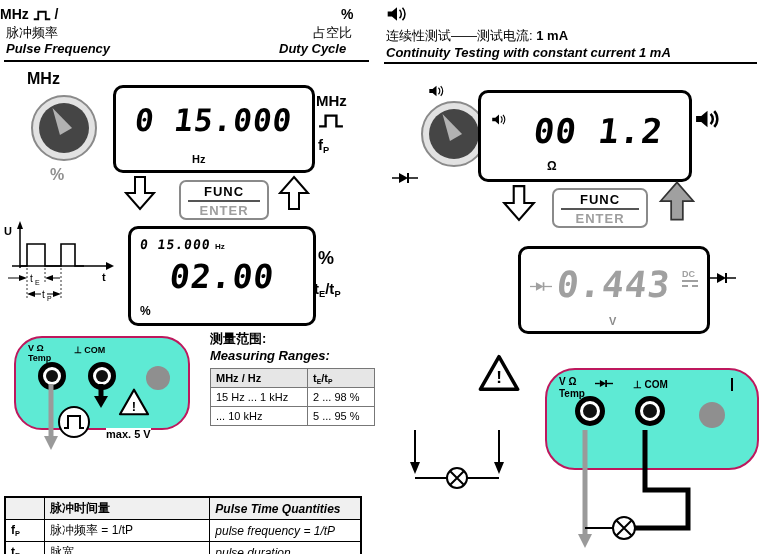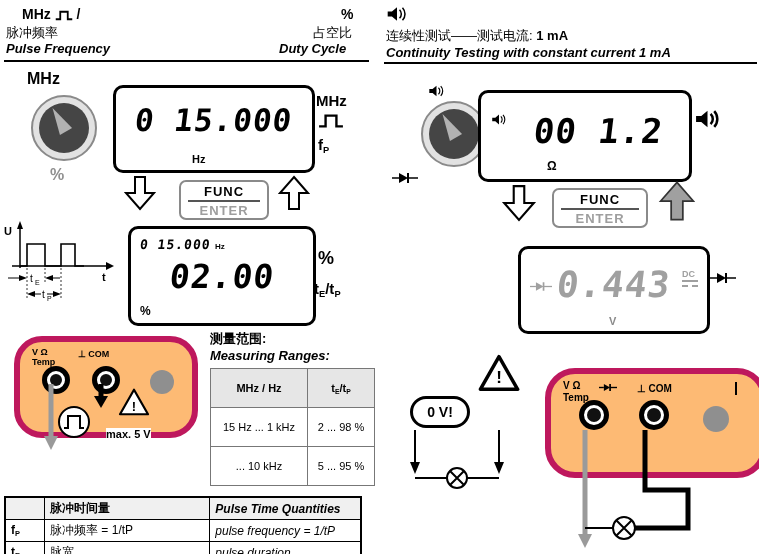--- a/index.html
+++ b/index.html
@@ -20,48 +20,48 @@
   .lcd-unit { position:absolute; font-weight:bold; }
 
   
   .func-btn { position:absolute; border:2px solid #8a8a8a; border-radius:7px; background:#fff;
               text-align:center; font-weight:bold; font-size:13px; letter-spacing:1px; }
   .func-btn .ftop { padding-top:2px; color:#000; }
   .func-btn .fline { border-top:2px solid #555; margin:1px 7px; height:0; }
   .func-btn .fbot { color:#9e9e9e; }
 
   
-  .panel { position:absolute; border:6px solid #be185d; background:#fdba74; }
+  .panel { position:absolute; border:2px solid #be185d; background:#5eead4; }
   .jack { position:absolute; border:5px solid #000; border-radius:50%; background:#fff; }
   .jack::after { content:""; position:absolute; inset:3px; background:#111; border-radius:50%; }
   .blind { position:absolute; background:#8f8f8f; border-radius:50%; }
   .plabel { position:absolute; font-weight:bold; line-height:1.15; }
 
   
   .warn { position:absolute; }
   .warn svg { display:block; }
   .warn .bang { position:absolute; left:0; right:0; top:38%; text-align:center; font-weight:bold; }
 
   
   table { border-collapse:collapse; }
   .ranges { position:absolute; left:210px; top:368px; font-size:11px; }
-  .ranges th, .ranges td { border:1px solid #777; padding:12px 5px; text-align:center; height:14px; }
+  .ranges th, .ranges td { border:1px solid #777; padding:2px 5px; text-align:left; height:14px; }
   .ranges th { background:#e6e6e6; font-weight:bold; }
   .qty { position:absolute; left:4px; top:496px; width:358px; font-size:12px; border:2px solid #000; }
   .qty th, .qty td { border:1px solid #000; padding:2px 5px; text-align:left; height:14px; }
   .qty th { background:#f0f0f0; }
   .qty .c1 { width:30px; text-align:left; font-weight:bold; }
   .qty .en { font-style:italic; }
 </style>
 </head>
 <body>
 
 <div class="page">
 
-  <div class="abs b" style="left:22px;top:6px;font-size:14px;">
+  <div class="abs b" style="left:0;top:6px;font-size:14px;">
     <span>MHz</span>
     <svg width="18" height="11" viewBox="0 0 24 12" style="vertical-align:middle">
         <path d="M1 11 H7 V1 H17 V11 H23" fill="none" stroke="#000" stroke-width="2.4"></path>
       </svg>
     <span>/</span>
   </div>
   <div class="abs b" style="left:341px;top:6px;font-size:14px;">%</div>
   <div class="abs" style="left:6px;top:24px;font-size:13px;">脉冲频率</div>
   <div class="abs" style="left:277px;top:24px;font-size:13px;margin-left:36px;">占空比</div>
   <div class="abs bi" style="left:6px;top:41px;font-size:13px;">Pulse Frequency</div>
@@ -273,21 +273,20 @@
     <line x1="16" y1="1" x2="16" y2="11" stroke="#000" stroke-width="2"></line>
     <line x1="16" y1="6" x2="26" y2="6" stroke="#000" stroke-width="1.5"></line>
   </svg>
 
   <div class="warn" style="left:478px;top:354px;">
     <svg width="42" height="38" viewBox="0 0 36 32">
         <path d="M18 2 L34 30 H2 Z" fill="#fff" stroke="#000" stroke-width="3" stroke-linejoin="round"></path>
       </svg>
     <span class="bang" style="font-size:17px;">!</span>
   </div>
-  <div class="abs b" style="left:410px;top:396px;width:54px;height:26px;border:3px solid #000;border-radius:16px;text-align:center;line-height:26px;font-size:14px;">0 V!</div>
   <svg class="abs" style="left:405px;top:430px;" width="104" height="62" viewBox="0 0 104 62">
     <line x1="10" y1="0" x2="10" y2="34" stroke="#000" stroke-width="2"></line>
     <polygon points="5,32 15,32 10,44" fill="#000"></polygon>
     <line x1="94" y1="0" x2="94" y2="34" stroke="#000" stroke-width="2"></line>
     <polygon points="89,32 99,32 94,44" fill="#000"></polygon>
     <line x1="10" y1="48" x2="94" y2="48" stroke="#000" stroke-width="2"></line>
     <circle cx="52" cy="48" r="10" fill="#fff" stroke="#000" stroke-width="2"></circle>
     <path d="M45 41 L59 55 M59 41 L45 55" stroke="#000" stroke-width="2"></path>
   </svg>
 

